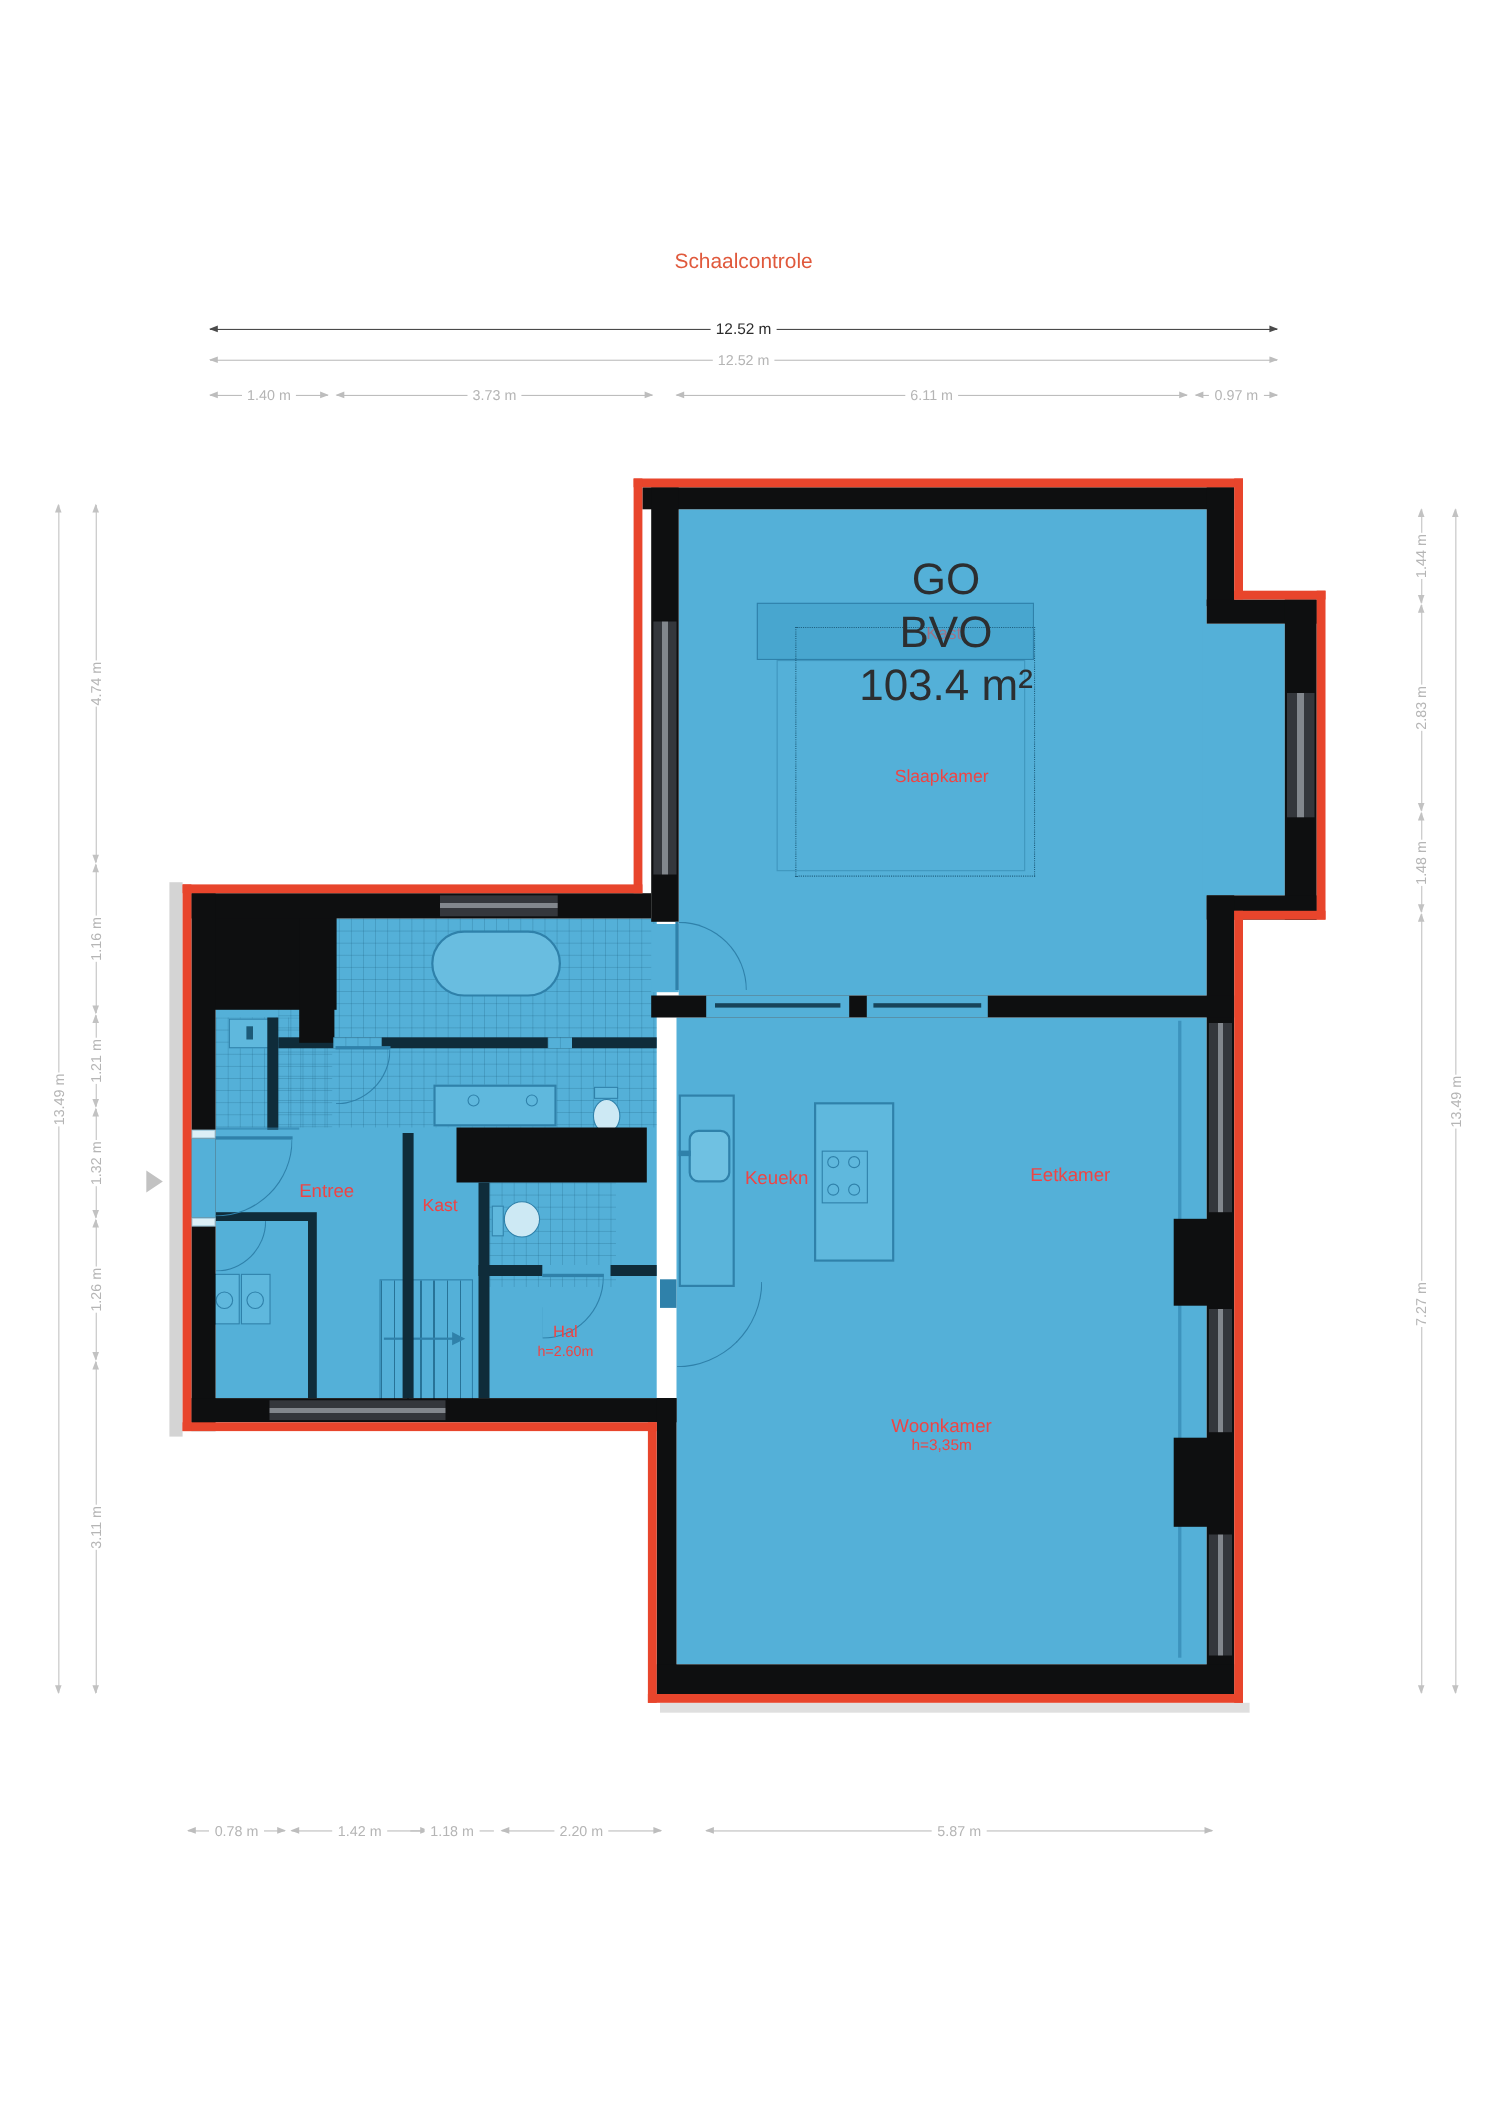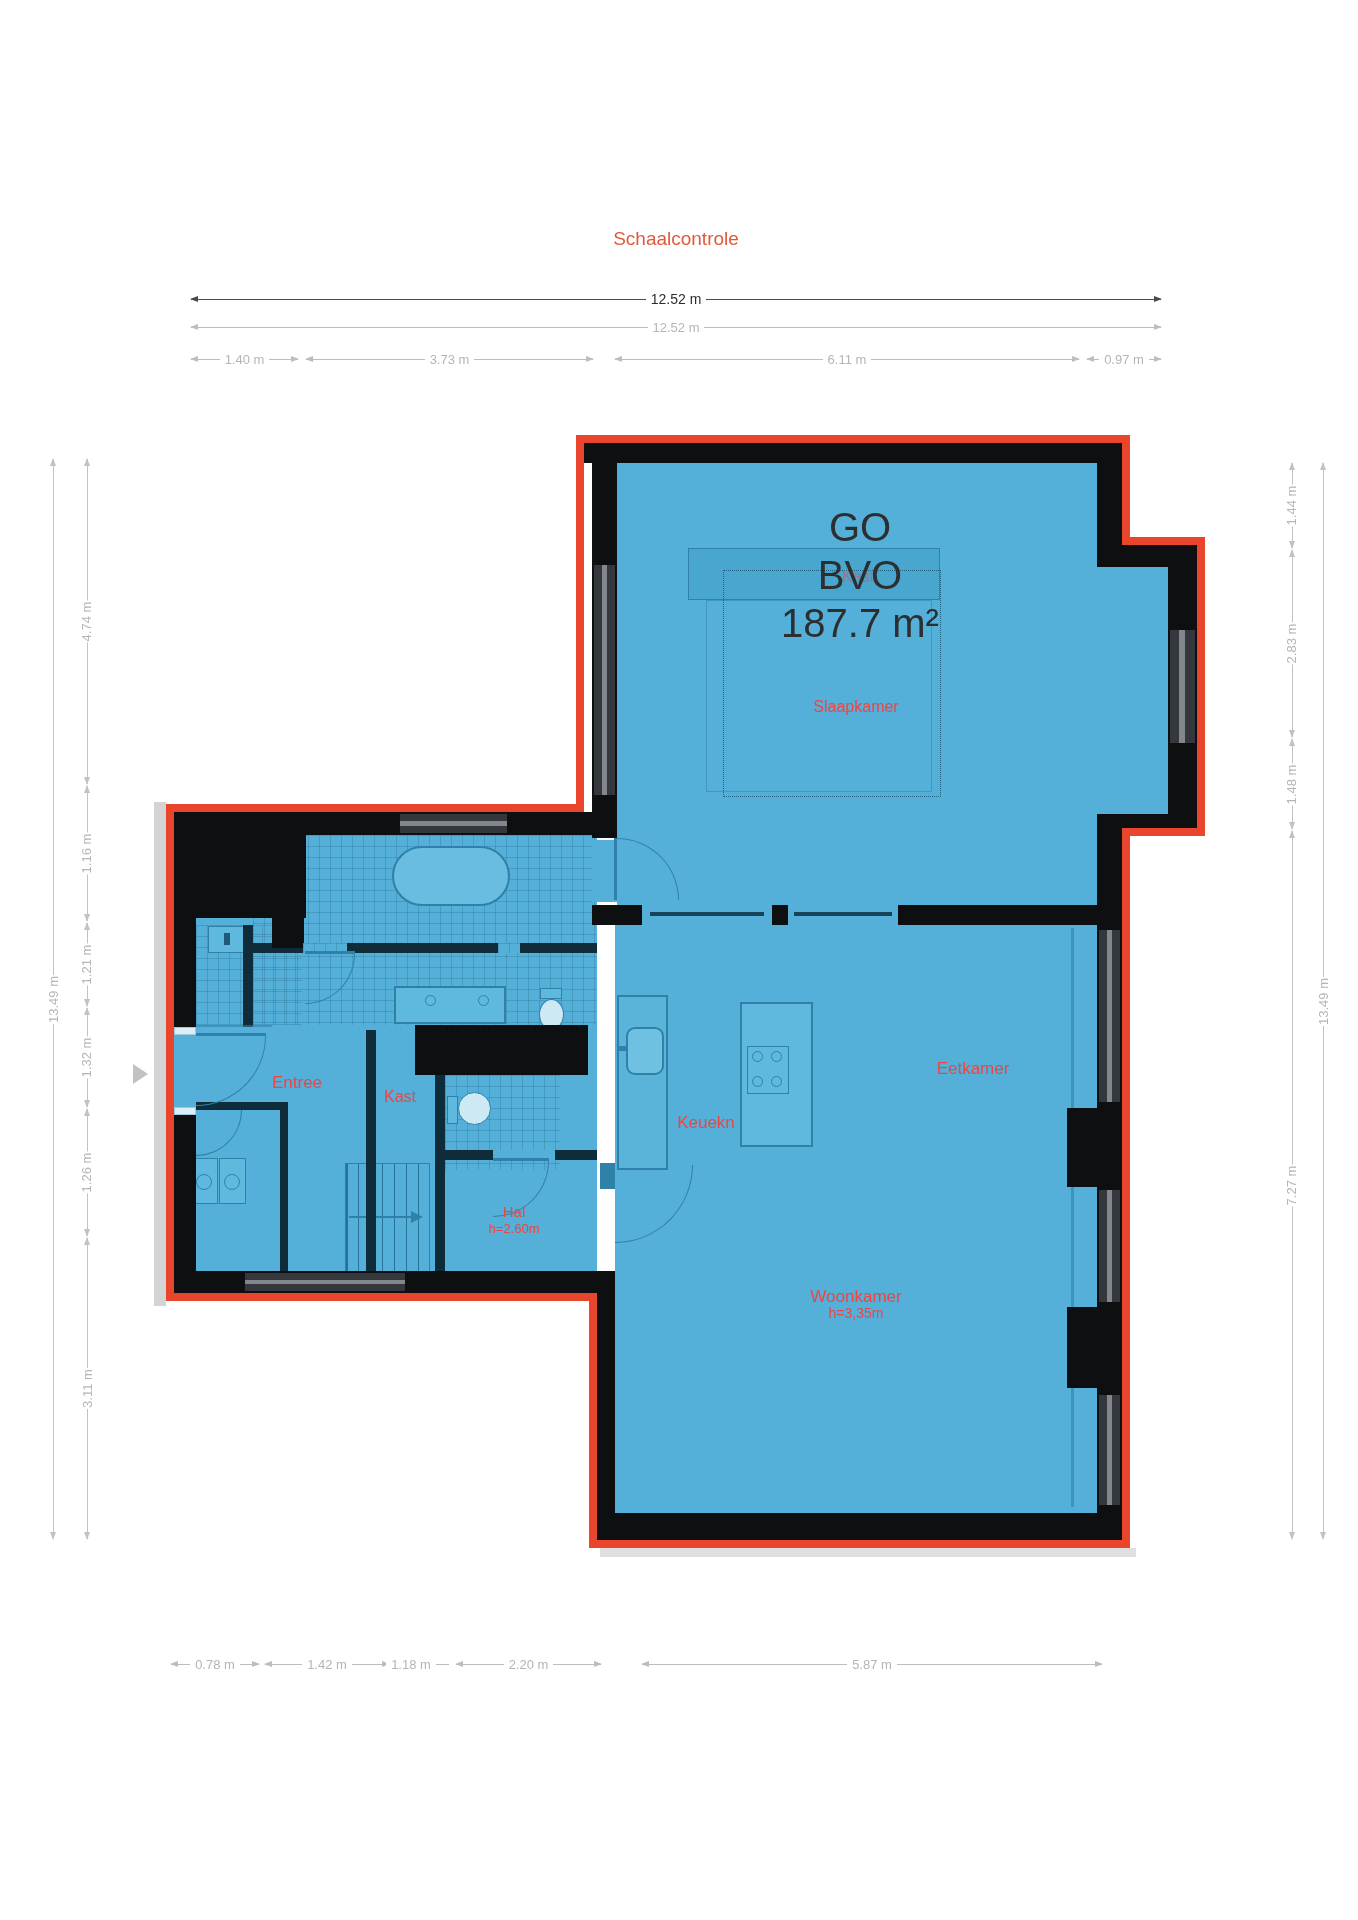--- a/index.html
+++ b/index.html
@@ -287,26 +287,26 @@
   <div class="abs arcBR" style="left:615px;top:1165px;width:78px;height:78px"></div>
   <div class="abs" style="left:493px;top:1158px;width:56px;height:3px;background:#2f81aa"></div>
   <div class="abs arcBR" style="left:493px;top:1161px;width:56px;height:56px"></div>
   <div class="abs" style="left:305px;top:951px;width:50px;height:3px;background:#2f81aa"></div>
   <div class="abs arcBR" style="left:305px;top:954px;width:50px;height:50px"></div>
   <div class="abs arcBR" style="left:196px;top:1110px;width:46px;height:46px"></div>
 
   <div class="area">
     <div>GO</div>
     <div>BVO</div>
-    <div>187.7 m²</div>
+    <div>103.4 m²</div>
   </div>
   <div class="rlabel faint" style="left:858px;top:577px">Kast</div>
   <div class="rlabel" style="left:856px;top:707px">Slaapkamer</div>
   <div class="rlabel" style="left:297px;top:1083px;font-size:17px">Entree</div>
   <div class="rlabel" style="left:400px;top:1097px">Kast</div>
   <div class="rlabel" style="left:514px;top:1211px;font-size:15px">Hal</div>
   <div class="rlabel small" style="left:514px;top:1228px">h=2.60m</div>
-  <div class="rlabel" style="left:706px;top:1123px;font-size:17px">Keuekn</div>
+  <div class="rlabel" style="left:706px;top:1071px;font-size:17px">Keuekn</div>
   <div class="rlabel" style="left:973px;top:1069px;font-size:17px">Eetkamer</div>
   <div class="rlabel" style="left:856px;top:1297px;font-size:17px">Woonkamer</div>
   <div class="rlabel small" style="left:856px;top:1313px;font-size:14px">h=3,35m</div>
 
 </div>
 
 </body></html>

